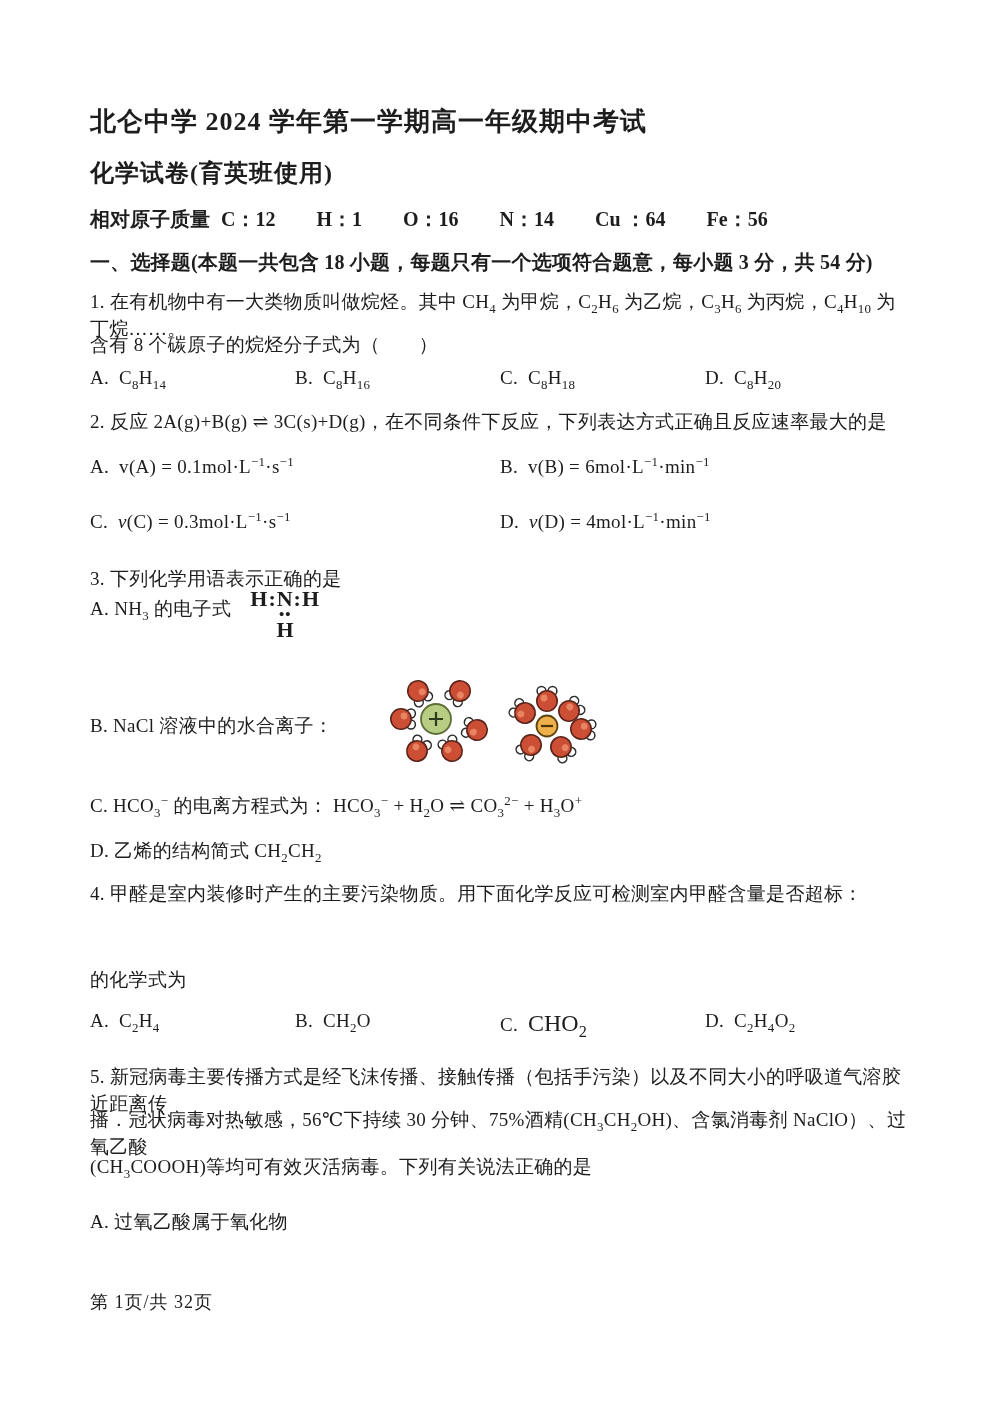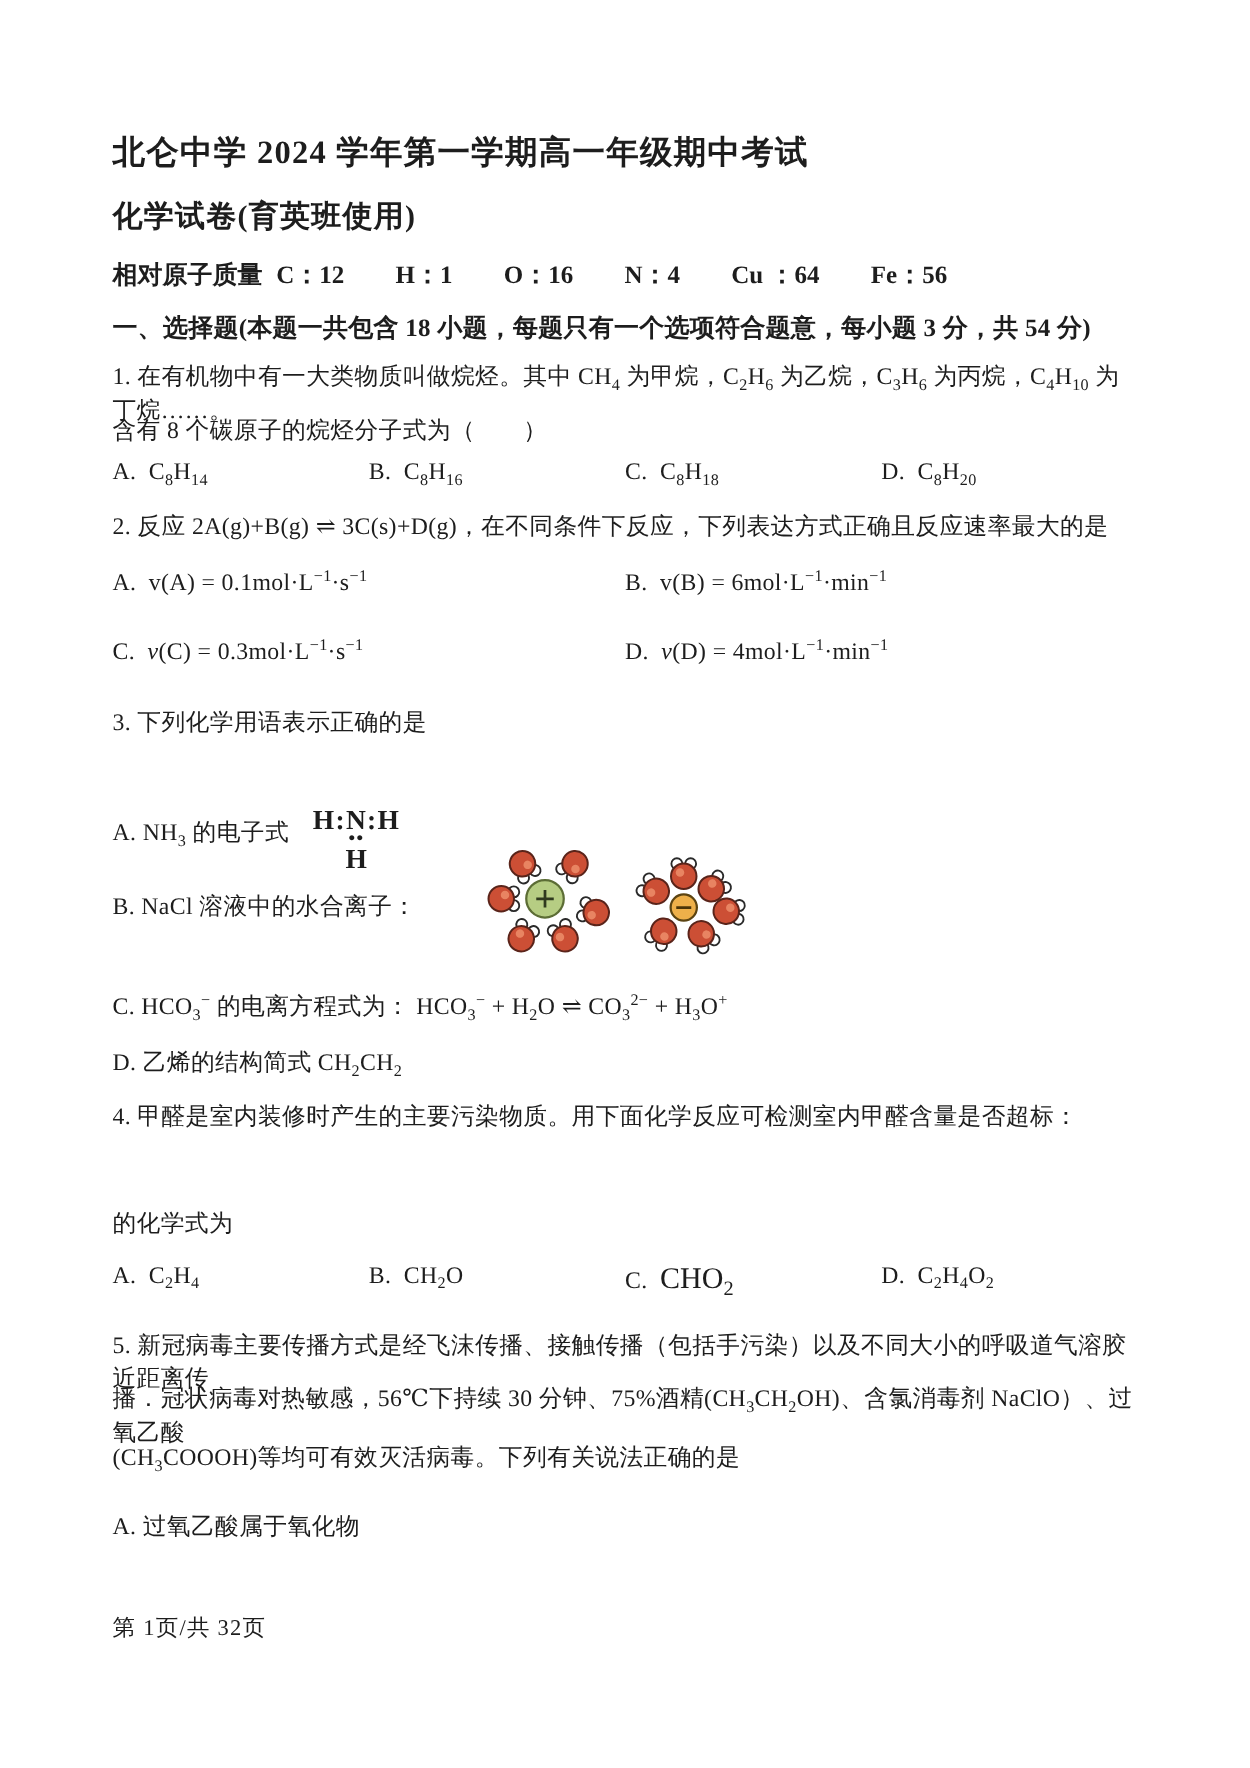--- a/index.html
+++ b/index.html
@@ -50,21 +50,21 @@
 <div class="page">
 
   <div class="abs center title b" style="top:104px">北仑中学 2024 学年第一学期高一年级期中考试</div>
   <div class="abs center subtitle b" style="top:157px">化学试卷(育英班使用)</div>
 
   <div class="abs atomic b" style="top:206px">
     <span class="lbl">相对原子质量</span>
     <span class="am">C：12</span>
     <span class="am">H：1</span>
     <span class="am">O：16</span>
-    <span class="am">N：4</span>
+    <span class="am">N：14</span>
     <span class="am">Cu ：64</span>
     <span class="am">Fe：56</span>
   </div>
 
   <div class="abs heading b" style="top:249px">一、选择题(本题一共包含 18 小题，每题只有一个选项符合题意，每小题 3 分，共 54 分)</div>
 
   <div class="abs line" style="top:288px">1. 在有机物中有一大类物质叫做烷烃。其中 CH<sub>4</sub> 为甲烷，C<sub>2</sub>H<sub>6</sub> 为乙烷，C<sub>3</sub>H<sub>6</sub> 为丙烷，C<sub>4</sub>H<sub>10</sub> 为丁烷……。</div>
   <div class="abs line" style="top:331px">含有 8 个碳原子的烷烃分子式为（　　）</div>
   <div class="abs optrow" style="top:367px">
     <span class="opt w205"><span class="lbl">A.</span><span>C<sub>8</sub>H<sub>14</sub></span></span>
@@ -78,21 +78,21 @@
     <span class="opt w410"><span class="lbl">A.</span><span>v(A) = 0.1mol·L<sup>−1</sup>·s<sup>−1</sup></span></span>
     <span class="opt"><span class="lbl">B.</span><span>v(B) = 6mol·L<sup>−1</sup>·min<sup>−1</sup></span></span>
   </div>
   <div class="abs optrow" style="top:511px">
     <span class="opt w410"><span class="lbl">C.</span><span><i>v</i>(C) = 0.3mol·L<sup>−1</sup>·s<sup>−1</sup></span></span>
     <span class="opt"><span class="lbl">D.</span><span><i>v</i>(D) = 4mol·L<sup>−1</sup>·min<sup>−1</sup></span></span>
   </div>
 
   <div class="abs line" style="top:565px">3. 下列化学用语表示正确的是</div>
 
-  <div class="abs line" style="top:645px">
+  <div class="abs line" style="top:588px">
     <span class="lbl">A.</span>
     <span>NH<sub>3</sub> 的电子式</span>
     <span class="efstack">
       <div class="ef-top">H:N:H</div>
       <div class="ef-mid">••</div>
       <div class="ef-bot">H</div>
     </span>
   </div>
 
   <div class="abs hydrow" style="top:668px;height:114px">

